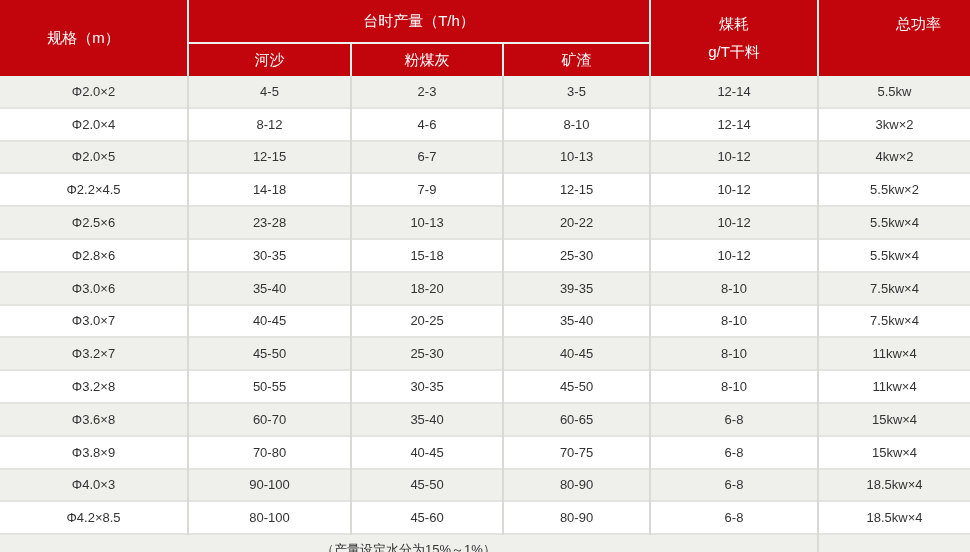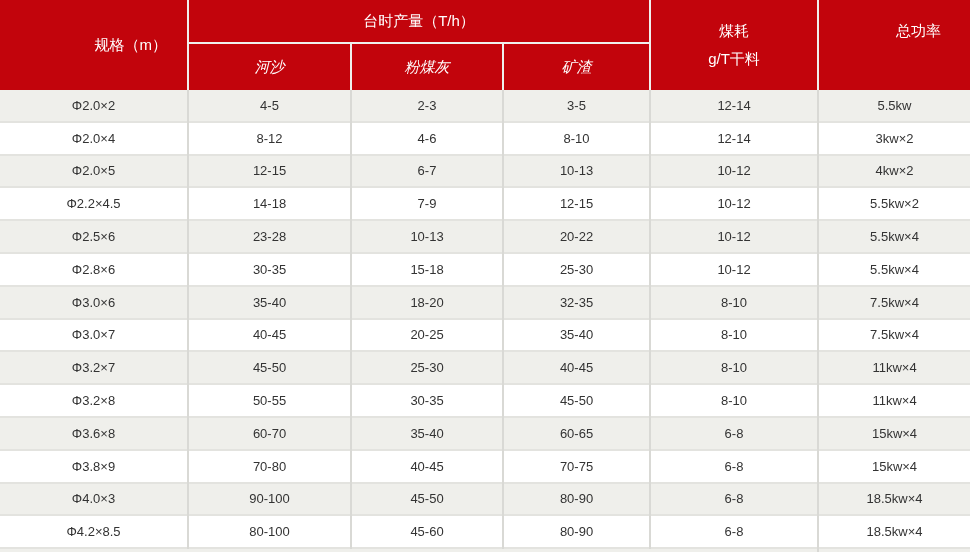--- a/index.html
+++ b/index.html
@@ -12,25 +12,25 @@
     width: 970px; height: 552px;
   }
   
   thead th {
     background: #c2040c; color: #ffffff;
     font-weight: normal; font-size: 15px;
     text-align: center; vertical-align: middle;
     padding: 0;
   }
   thead tr.hdr-row-1 { height: 43px; }
-  thead tr.hdr-row-2 { height: 47px; font-style: italic; }
+  thead tr.hdr-row-2 { height: 33px; }
   thead tr.hdr-row-1 th:not(:first-child) { border-left: 2px solid #f0f0ee; }
   thead tr.hdr-row-2 th { border-left: 2px solid #f0f0ee; }
   th.th-group { border-bottom: 2px solid #f0f0ee; margin-top: 8px; }
-  th.th-spec { padding-right: 20px; text-align: right; }
+  th.th-spec { padding-right: 20px; }
   th.th-coal div { line-height: 28px; }
   th.th-power { padding-left: 48px; margin-top: 17px; }
   th.th-power .hdr-line { line-height: 28px; }
   .h-spacer { height: 28px; }
   
   tbody td {
     text-align: center; vertical-align: middle;
     font-size: 13px; color: #333333;
     border-left: 2px solid #d9d9d5; border-top: 2px solid #e3e3df;
     height: 30.8px; padding: 0;
@@ -125,21 +125,21 @@
       <td>30-35</td>
       <td>15-18</td>
       <td>25-30</td>
       <td>10-12</td>
       <td>5.5kw×4</td>
     </tr>
     <tr>
       <td>Φ3.0×6</td>
       <td>35-40</td>
       <td>18-20</td>
-      <td>32-35</td>
+      <td>39-35</td>
       <td>8-10</td>
       <td>7.5kw×4</td>
     </tr>
     <tr>
       <td>Φ3.0×7</td>
       <td>40-45</td>
       <td>20-25</td>
       <td>35-40</td>
       <td>8-10</td>
       <td>7.5kw×4</td>

